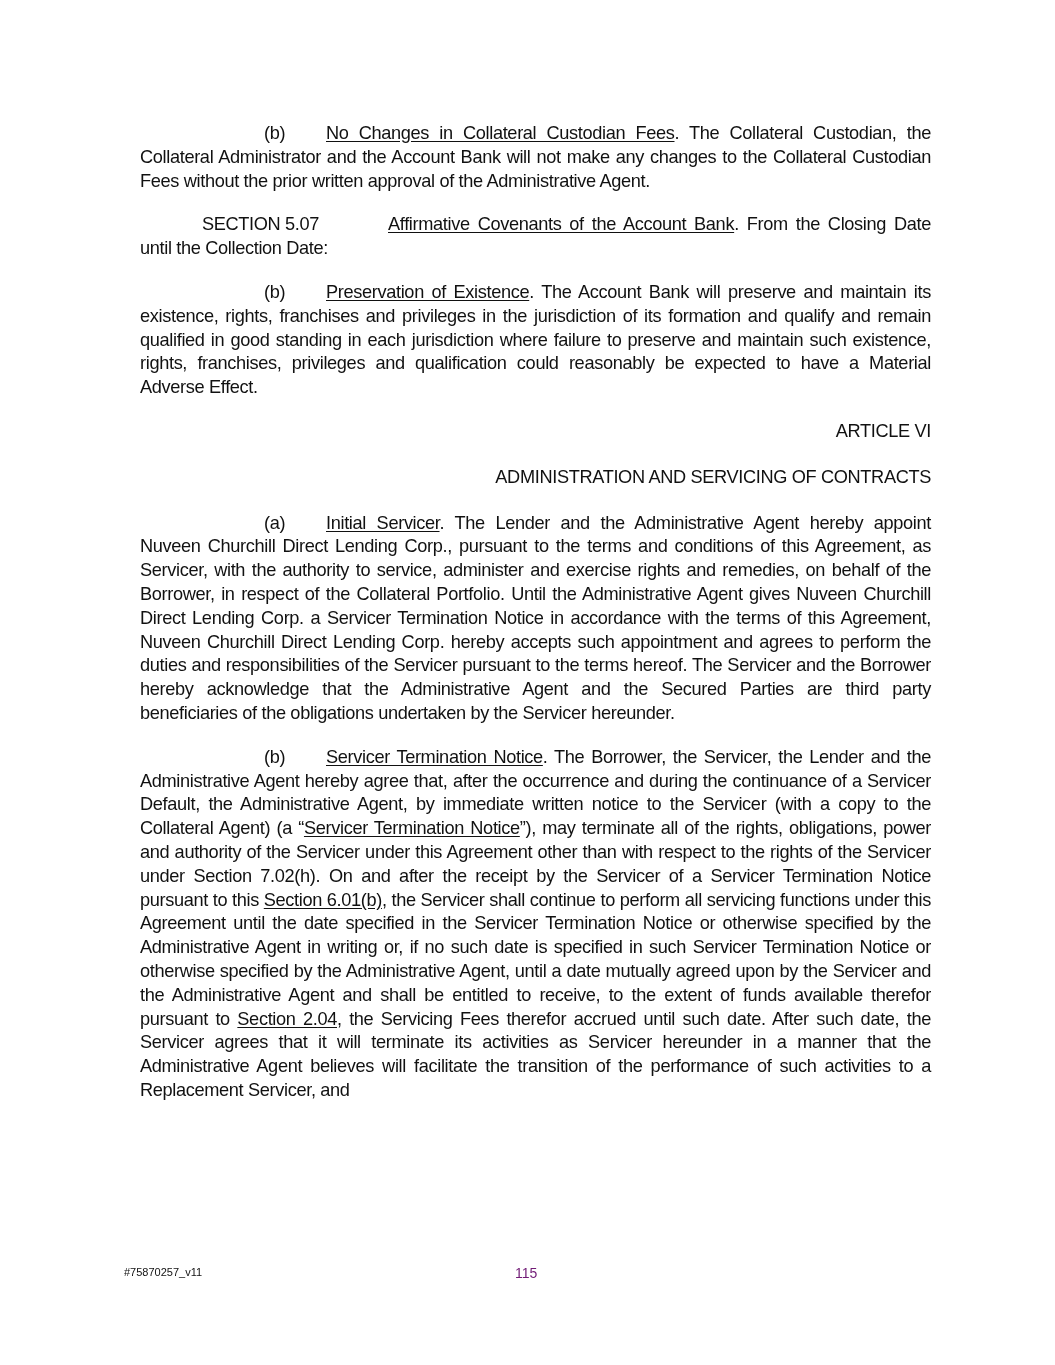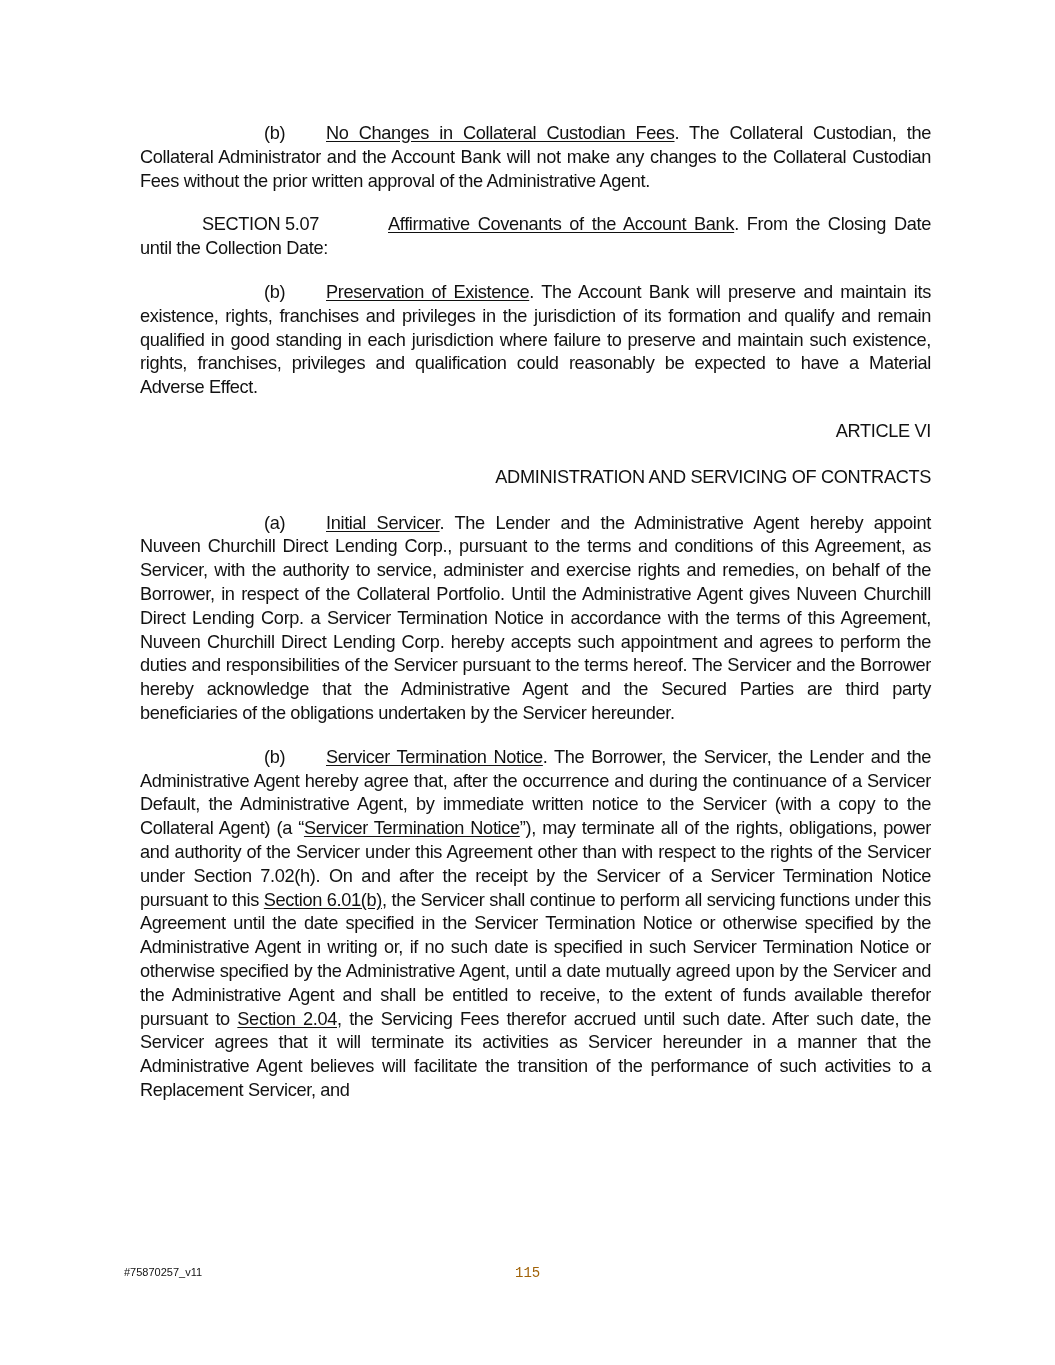--- a/index.html
+++ b/index.html
@@ -11,21 +11,21 @@
     letter-spacing: -0.35px;
   }
   .para { text-align: justify; margin: 0 0 20px 16px; }
   .para.indent-first { text-indent: 124px; }
   .u { text-decoration: underline; text-underline-offset: 2px; }
   .sec-first { text-indent: 62px; }
   .sec-first .secno-inline { display: inline-block; width: 186px; text-indent: 0; }
   .label { display: inline-block; width: 62px; text-indent: 0; }
   .center { text-align: right; margin: 0 0 22px 0; }
   .footer-id { position: absolute; left: 124px; top: 1266px; font-family: "Liberation Sans", sans-serif; font-size: 11px; color: #111; }
-  .footer-page { position: absolute; left: 515px; top: 1265px; font-family: Liberation Mono, monospace; font-size: 14px; color: #a16207; }
+  .footer-page { position: absolute; left: 515px; top: 1265px; font-family: Liberation Sans, sans-serif; font-size: 14px; color: #701a75; }
 </style>
 </head>
 <body>
 
 <div class="page">
 
   <p class="para indent-first"><span class="label">(b)</span><span class="u">No Changes in Collateral Custodian Fees</span><span>.  The Collateral Custodian, the Collateral Administrator and the Account Bank will not make any changes to the Collateral Custodian Fees without the prior written approval of the Administrative Agent.</span></p>
 
   <p class="para sec-first"><span class="secno-inline">SECTION 5.07</span><span class="u">Affirmative Covenants of the Account Bank</span><span>.  From the Closing Date until the Collection Date:</span></p>
 

